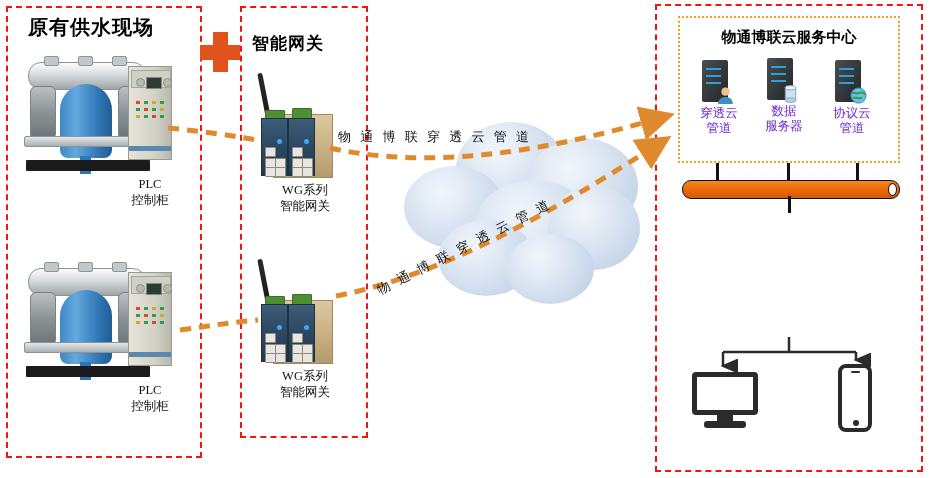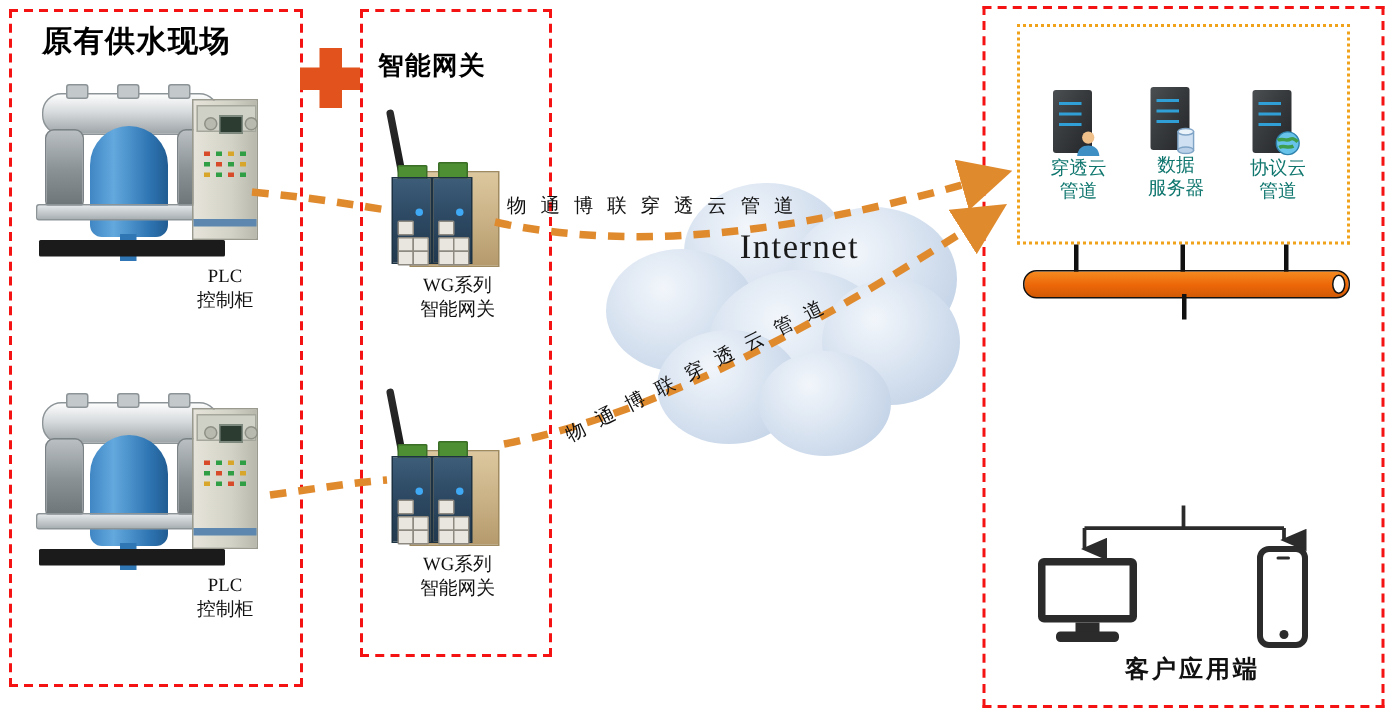--- a/index.html
+++ b/index.html
@@ -103,22 +103,22 @@
   #srv-0{left:686px;top:60px;}
   #srv-1{left:751px;top:58px;}
   #srv-2{left:819px;top:60px;}
   .srv-icon{position:absolute;left:12px;top:0;width:34px;height:44px;}
   .srv-tower{position:absolute;left:4px;top:0;width:26px;height:42px;
      background:linear-gradient(120deg,#4c4f52 0%,#3a3d40 40%,#232528 100%);
      border-radius:2px;}
   .srv-tower i{position:absolute;left:4px;width:15px;height:2px;background:#2f9fd6;display:block;}
   .srv-badge{position:absolute;right:-3px;bottom:-1px;width:19px;height:19px;}
   .srv-cap{position:absolute;left:0;top:46px;width:66px;text-align:center;
-     font-family:Liberation Mono, monospace;font-size:12.5px;line-height:15px;
-     color:#0f766e;white-space:pre-line;}
+     font-family:Liberation Sans, sans-serif;font-size:12.5px;line-height:15px;
+     color:#6d28d9;white-space:pre-line;}
 
   
   #bus-bar{position:absolute;left:682px;top:180px;width:216px;height:17px;border-radius:9px;
      background:linear-gradient(180deg,#f58a1f 0%,#ec6608 55%,#d25a06 100%);border:1.5px solid #111;}
   #bus-bar:after{content:"";position:absolute;right:2px;top:2px;width:7px;height:11px;
      border-radius:50%;background:#fff;border:1.5px solid #111;}
   .bus-leg{position:absolute;background:#111;}
 
   
   #room{position:absolute;left:690px;top:212px;width:200px;height:125px;
@@ -293,21 +293,20 @@
   <div id="cloud-group">
     <div class="cl" style="left:58px;top:0px;width:110px;height:92px;"></div>
     <div class="cl" style="left:128px;top:16px;width:112px;height:96px;"></div>
     <div class="cl" style="left:6px;top:44px;width:100px;height:82px;"></div>
     <div class="cl" style="left:74px;top:58px;width:124px;height:102px;"></div>
     <div class="cl" style="left:150px;top:64px;width:92px;height:84px;"></div>
     <div class="cl" style="left:40px;top:98px;width:96px;height:76px;"></div>
     <div class="cl" style="left:108px;top:112px;width:88px;height:70px;"></div>
   </div>
   <div id="cloud-text">
-    <div class="t1">Internet</div>
   </div>
 
   <svg class="link-svg">
     <defs>
       <marker id="ah" markerWidth="7" markerHeight="7" refX="1" refY="3.5" orient="auto">
         <path d="M0,0 L7,3.5 L0,7 z" fill="#e08a2e"></path>
       </marker>
     </defs>
 
     <path d="M168,128 C210,132 232,136 258,140" stroke="#e08a2e" stroke-width="5" stroke-dasharray="11 8" fill="none" stroke-linecap="butt"></path>
@@ -316,20 +315,21 @@
 
     <path d="M180,330 C210,326 232,322 258,320" stroke="#e08a2e" stroke-width="5" stroke-dasharray="11 8" fill="none"></path>
 
     <path d="M336,296 C440,276 548,214 646,152" stroke="#e08a2e" stroke-width="5" stroke-dasharray="11 8" fill="none" marker-end="url(#ah)"></path>
   </svg>
 
   <div class="link-label" id="label-link-top">物 通 博 联 穿 透 云 管 道</div>
   <div class="link-label" id="label-link-bottom">物 通 博 联 穿 透 云 管 道</div>
 
   <div id="svc-box"></div>
+  <div id="svc-title">物通博联云服务中心</div>
 
   <div class="srv" id="srv-0">
     <div class="srv-icon">
       <div class="srv-tower">
           <i style="top:8px"></i>
           <i style="top:15px"></i>
           <i style="top:22px"></i>
         </div>
       <svg class="srv-badge" viewBox="0 0 20 20">
         <circle cx="10" cy="6" r="4.3" fill="#f0c08a"></circle>
@@ -395,15 +395,14 @@
 
   <div id="monitor">
     <div class="mon-screen"></div>
       <div class="mon-neck"></div>
       <div class="mon-base"></div>
   </div>
   <div id="phone">
     <div class="ph-speaker"></div>
       <div class="ph-home"></div>
   </div>
-  <div id="cap-client">客户应用端</div>
 
 </div>
 
 </body></html>

